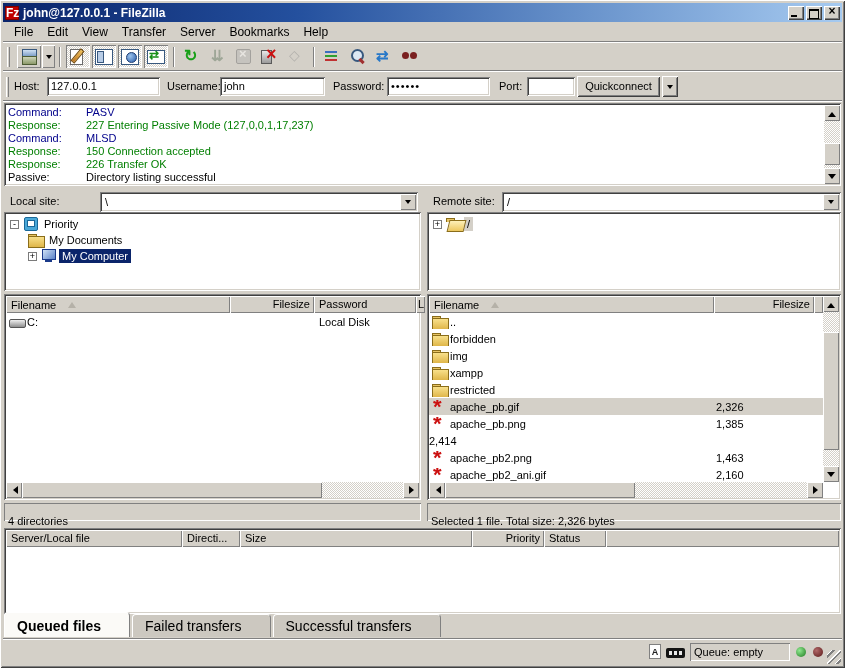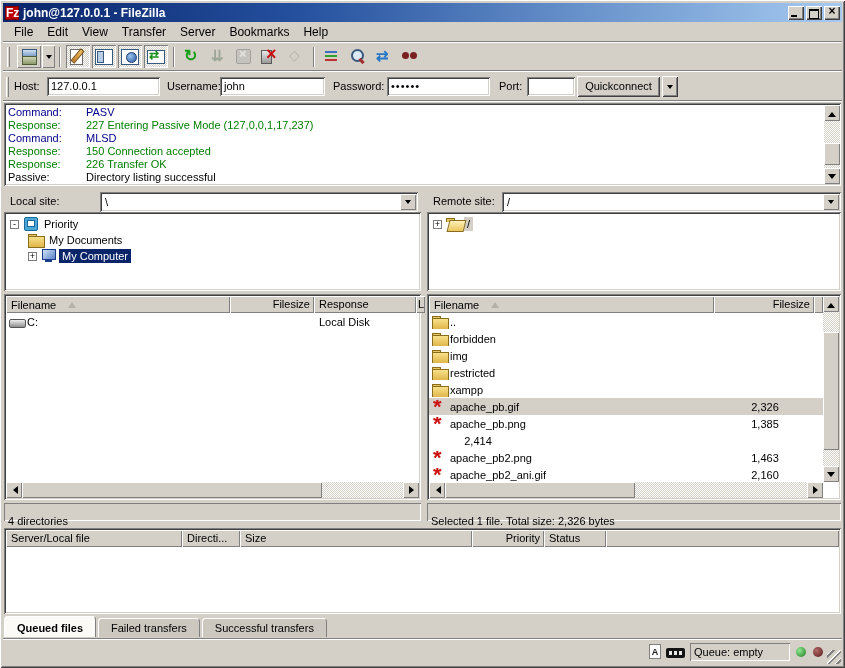--- a/index.html
+++ b/index.html
@@ -134,40 +134,40 @@
   #locallist .hcol:nth-of-type(4){width:9px;padding-left:2px;}
   #locallist .fname{width:224px;}
   #locallist .fsize{width:84px;text-align:right;flex:none;}
   #locallist .ftype{width:102px;padding-left:5px;flex:none;}
   #locallist .hscroll{right:2px;}
   
   #remotelist{left:427px;width:414px;}
   #remotelist .hcol:nth-of-type(1){width:285px;}
   #remotelist .hcol:nth-of-type(2){width:100px;text-align:right;}
   #remotelist .fname{width:287px;}
-  #remotelist .fsize{width:98px;text-align:center;flex:none;}
+  #remotelist .fsize{width:98px;text-align:left;flex:none;}
   #remotelist .rows{right:18px;}
   #remotelist .hscroll{right:18px;}
   #rvscroll{right:2px;top:2px;height:186px;}
   #rvscroll .down{top:auto;bottom:0;}
 
   .statusline{position:absolute;top:503px;height:18px;font-size:11px;padding:12px 0 0 4px;background:#d4d0c8;}
 
   
   #queue{position:absolute;left:4px;top:528px;width:837px;height:86px;background:#fff;}
   #queue .lhead .hcol:nth-of-type(1){width:176px;}
   #queue .lhead .hcol:nth-of-type(2){width:58px;}
   #queue .lhead .hcol:nth-of-type(3){width:232px;}
   #queue .lhead .hcol:nth-of-type(4){width:72px;text-align:right;}
   #queue .lhead .hcol:nth-of-type(5){width:62px;}
   #queue .lhead .hcol:nth-of-type(6){width:151px;}
 
   
   #tabs{position:absolute;left:4px;top:616px;height:21px;display:flex;align-items:flex-end;}
-  .tab{font-size:11px;padding:3px 12px 3px 12px;background:#ccc8c0;border:1px solid #808080;border-top-color:#fff;border-left-color:#fff;border-bottom:none;border-radius:4px 4px 0 0;margin-right:2px;color:#000;}
+  .tab{font-size:14px;padding:3px 28px 3px 12px;background:#ccc8c0;border:1px solid #808080;border-top-color:#fff;border-left-color:#fff;border-bottom:none;border-radius:4px 4px 0 0;margin-right:2px;color:#000;}
   .tab.active{background:#fbfaf7;font-weight:bold;padding-top:5px;}
 
   
   #statusbar{position:absolute;left:3px;top:639px;width:839px;height:26px;}
   #ind-type{position:absolute;left:646px;top:5px;width:12px;height:15px;background:#fff;border:1px solid #808080;font-size:9px;font-weight:bold;text-align:center;line-height:14px;color:#222;}
   #ind-speed{position:absolute;left:663px;top:9px;width:19px;height:10px;background:#141414;border-radius:2px;}
   #ind-speed::after{content:"";position:absolute;left:3px;top:3px;width:3px;height:4px;background:#e8e8e8;box-shadow:5px 0 0 #e8e8e8,10px 0 0 #e8e8e8;}
   #queuepanel{position:absolute;left:687px;top:4px;width:100px;height:18px;background:#d4d0c8;font-size:11px;padding:3px 0 0 4px;}
   .led{position:absolute;top:8px;width:10px;height:10px;border-radius:50%;}
   #led-green{left:793px;background:radial-gradient(circle at 35% 35%,#90e890,#1f7a1f);}
@@ -351,21 +351,21 @@
       </div>
     </div>
 
   <div id="locallist" class="listpane sunken2">
     <div class="lhead">
 
         <span class="hcol raised1"><span>Filename</span><span class="sortarrow"></span></span>
 
         <span class="hcol raised1"><span>Filesize</span></span>
 
-        <span class="hcol raised1"><span>Response</span></span>
+        <span class="hcol raised1"><span>Password</span></span>
 
         <span class="hcol raised1"><span>L</span></span>
       </div>
     <div class="rows">
 
         <div class="frow">
           <span class="fname">
             <span class="ficon icon-drive"></span>
             <span>C:</span>
           </span>
@@ -414,29 +414,29 @@
           <span class="fname">
             <span class="ficon icon-folder"></span>
             <span>img</span>
           </span>
           <span class="fsize"></span>
         </div>
 
         <div class="frow">
           <span class="fname">
             <span class="ficon icon-folder"></span>
+            <span>xampp</span>
+          </span>
+          <span class="fsize"></span>
+        </div>
+
+        <div class="frow">
+          <span class="fname">
+            <span class="ficon icon-folder"></span>
             <span>restricted</span>
-          </span>
-          <span class="fsize"></span>
-        </div>
-
-        <div class="frow">
-          <span class="fname">
-            <span class="ficon icon-folder"></span>
-            <span>xampp</span>
           </span>
           <span class="fsize"></span>
         </div>
 
         <div class="frow sel">
           <span class="fname">
             <span class="ficon icon-image"></span>
             <span>apache_pb.gif</span>
           </span>
           <span class="fsize">2,326</span>

